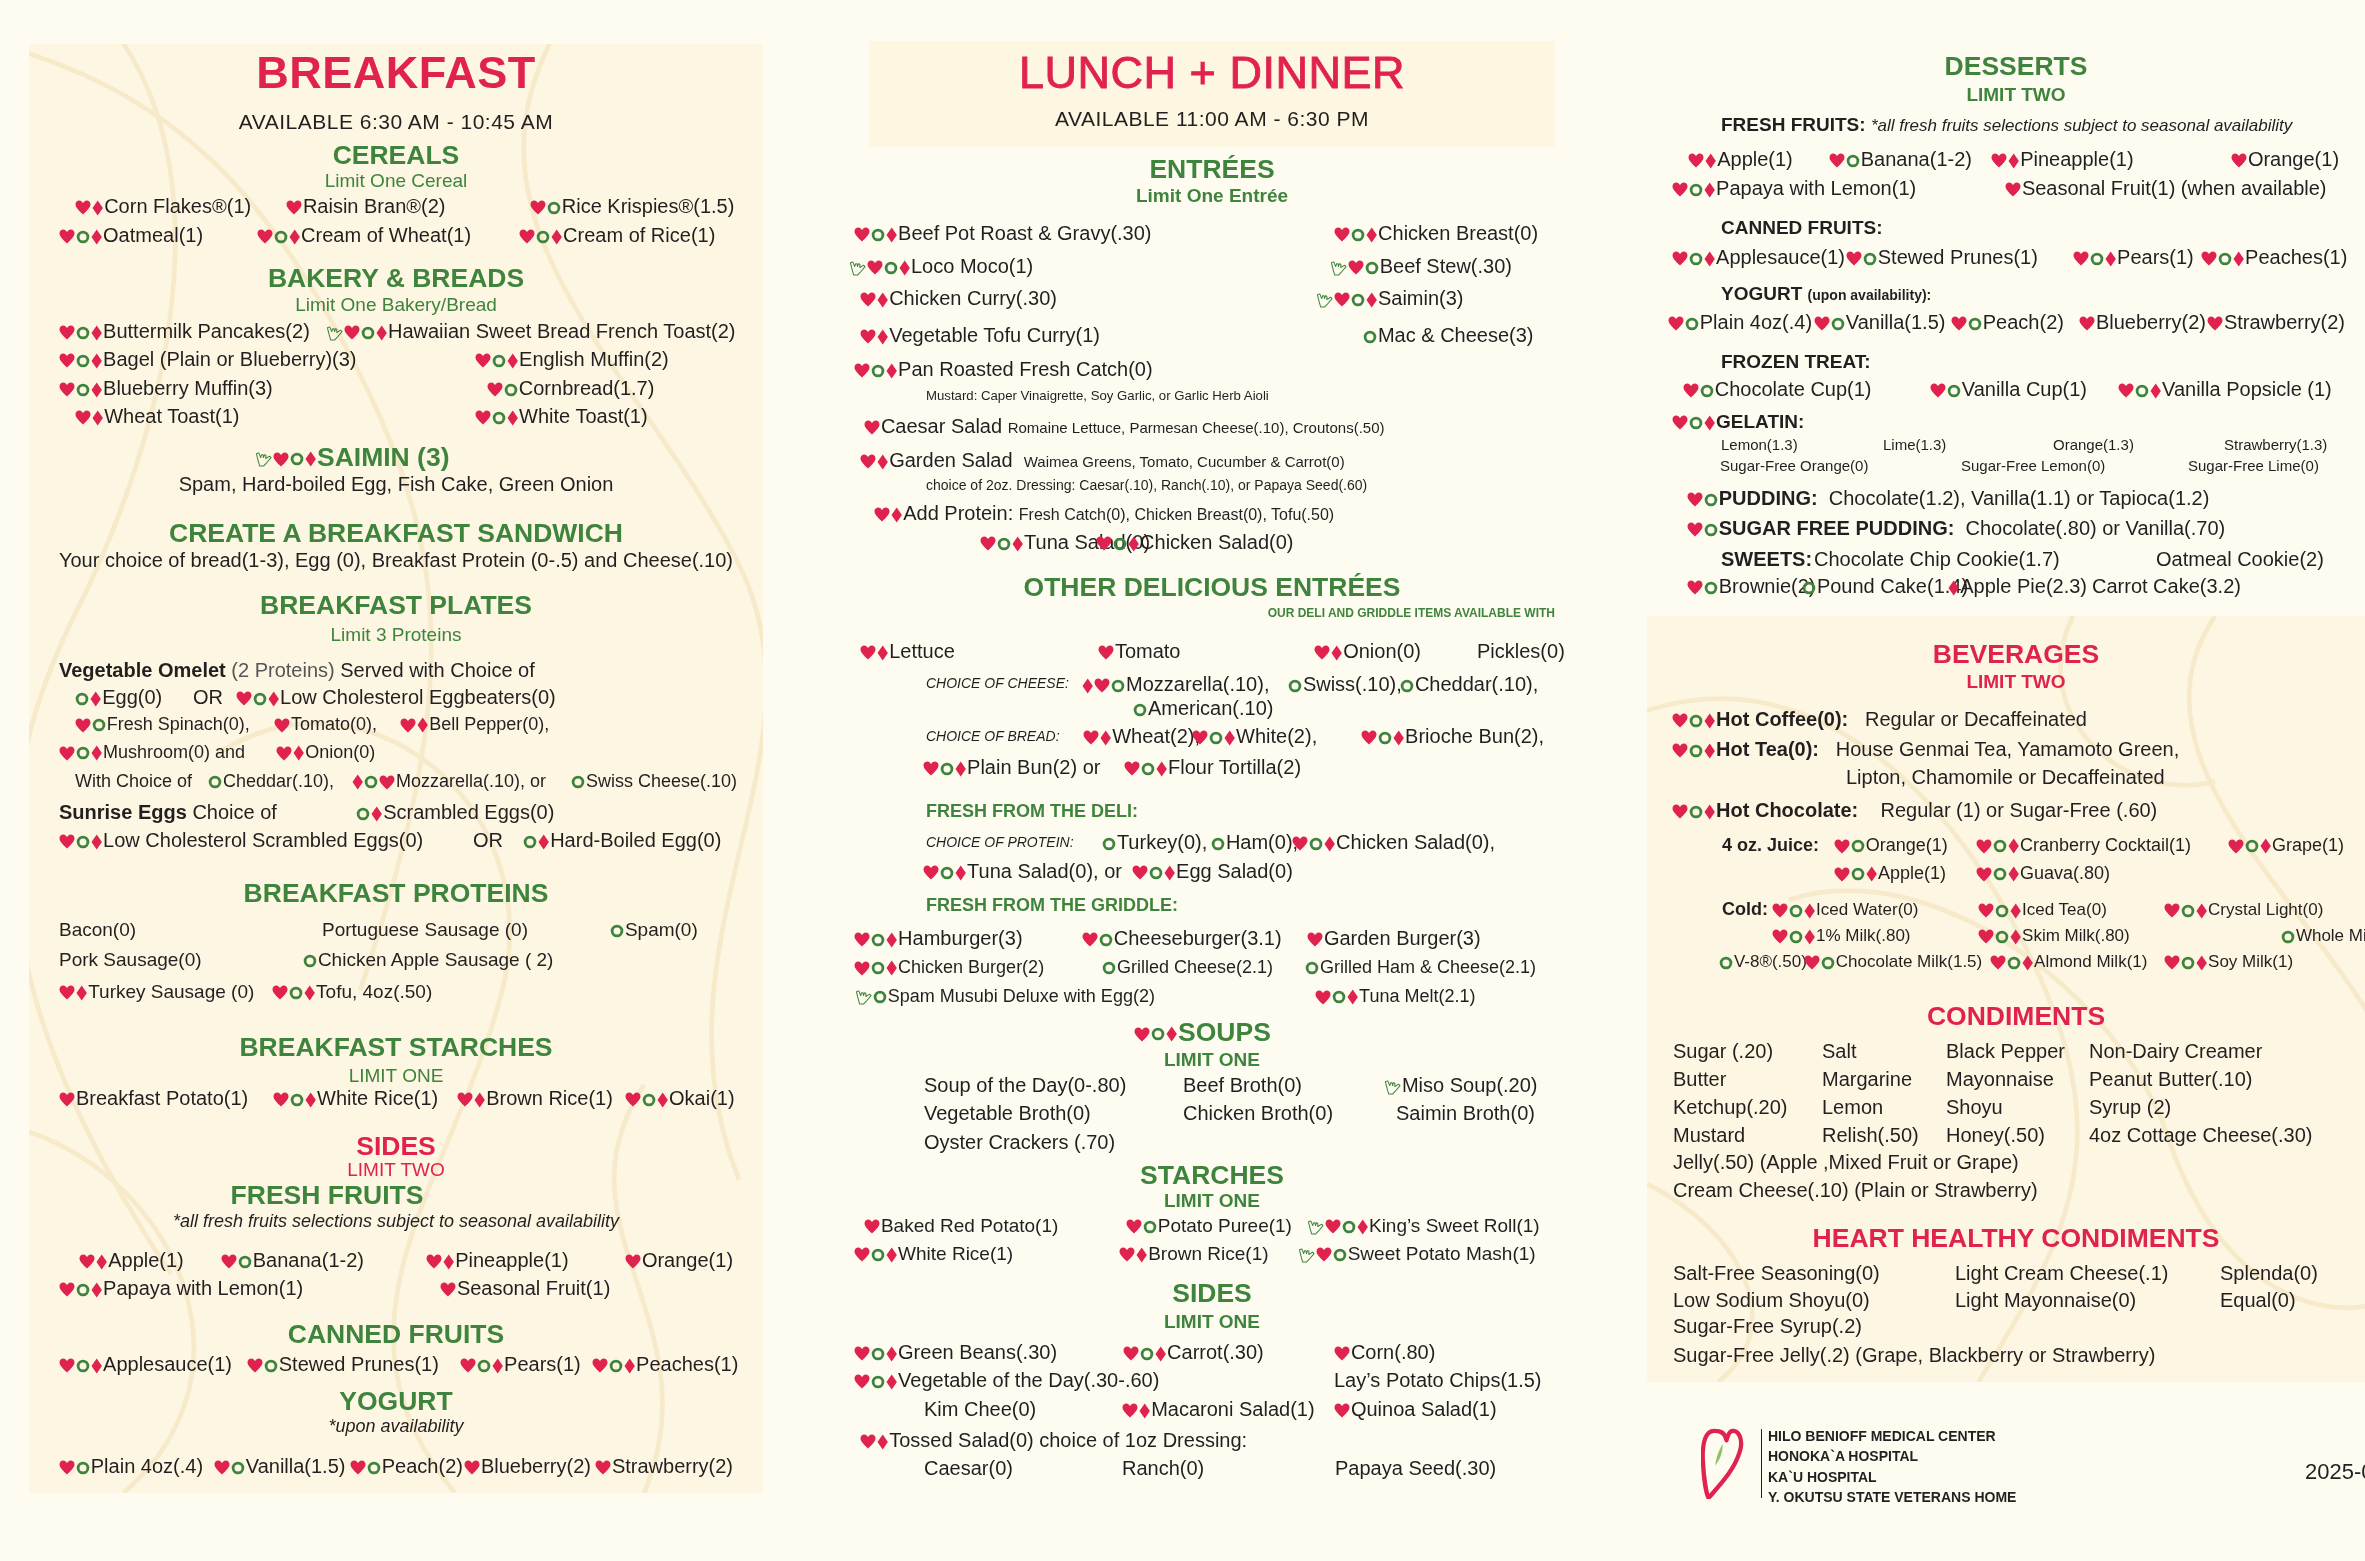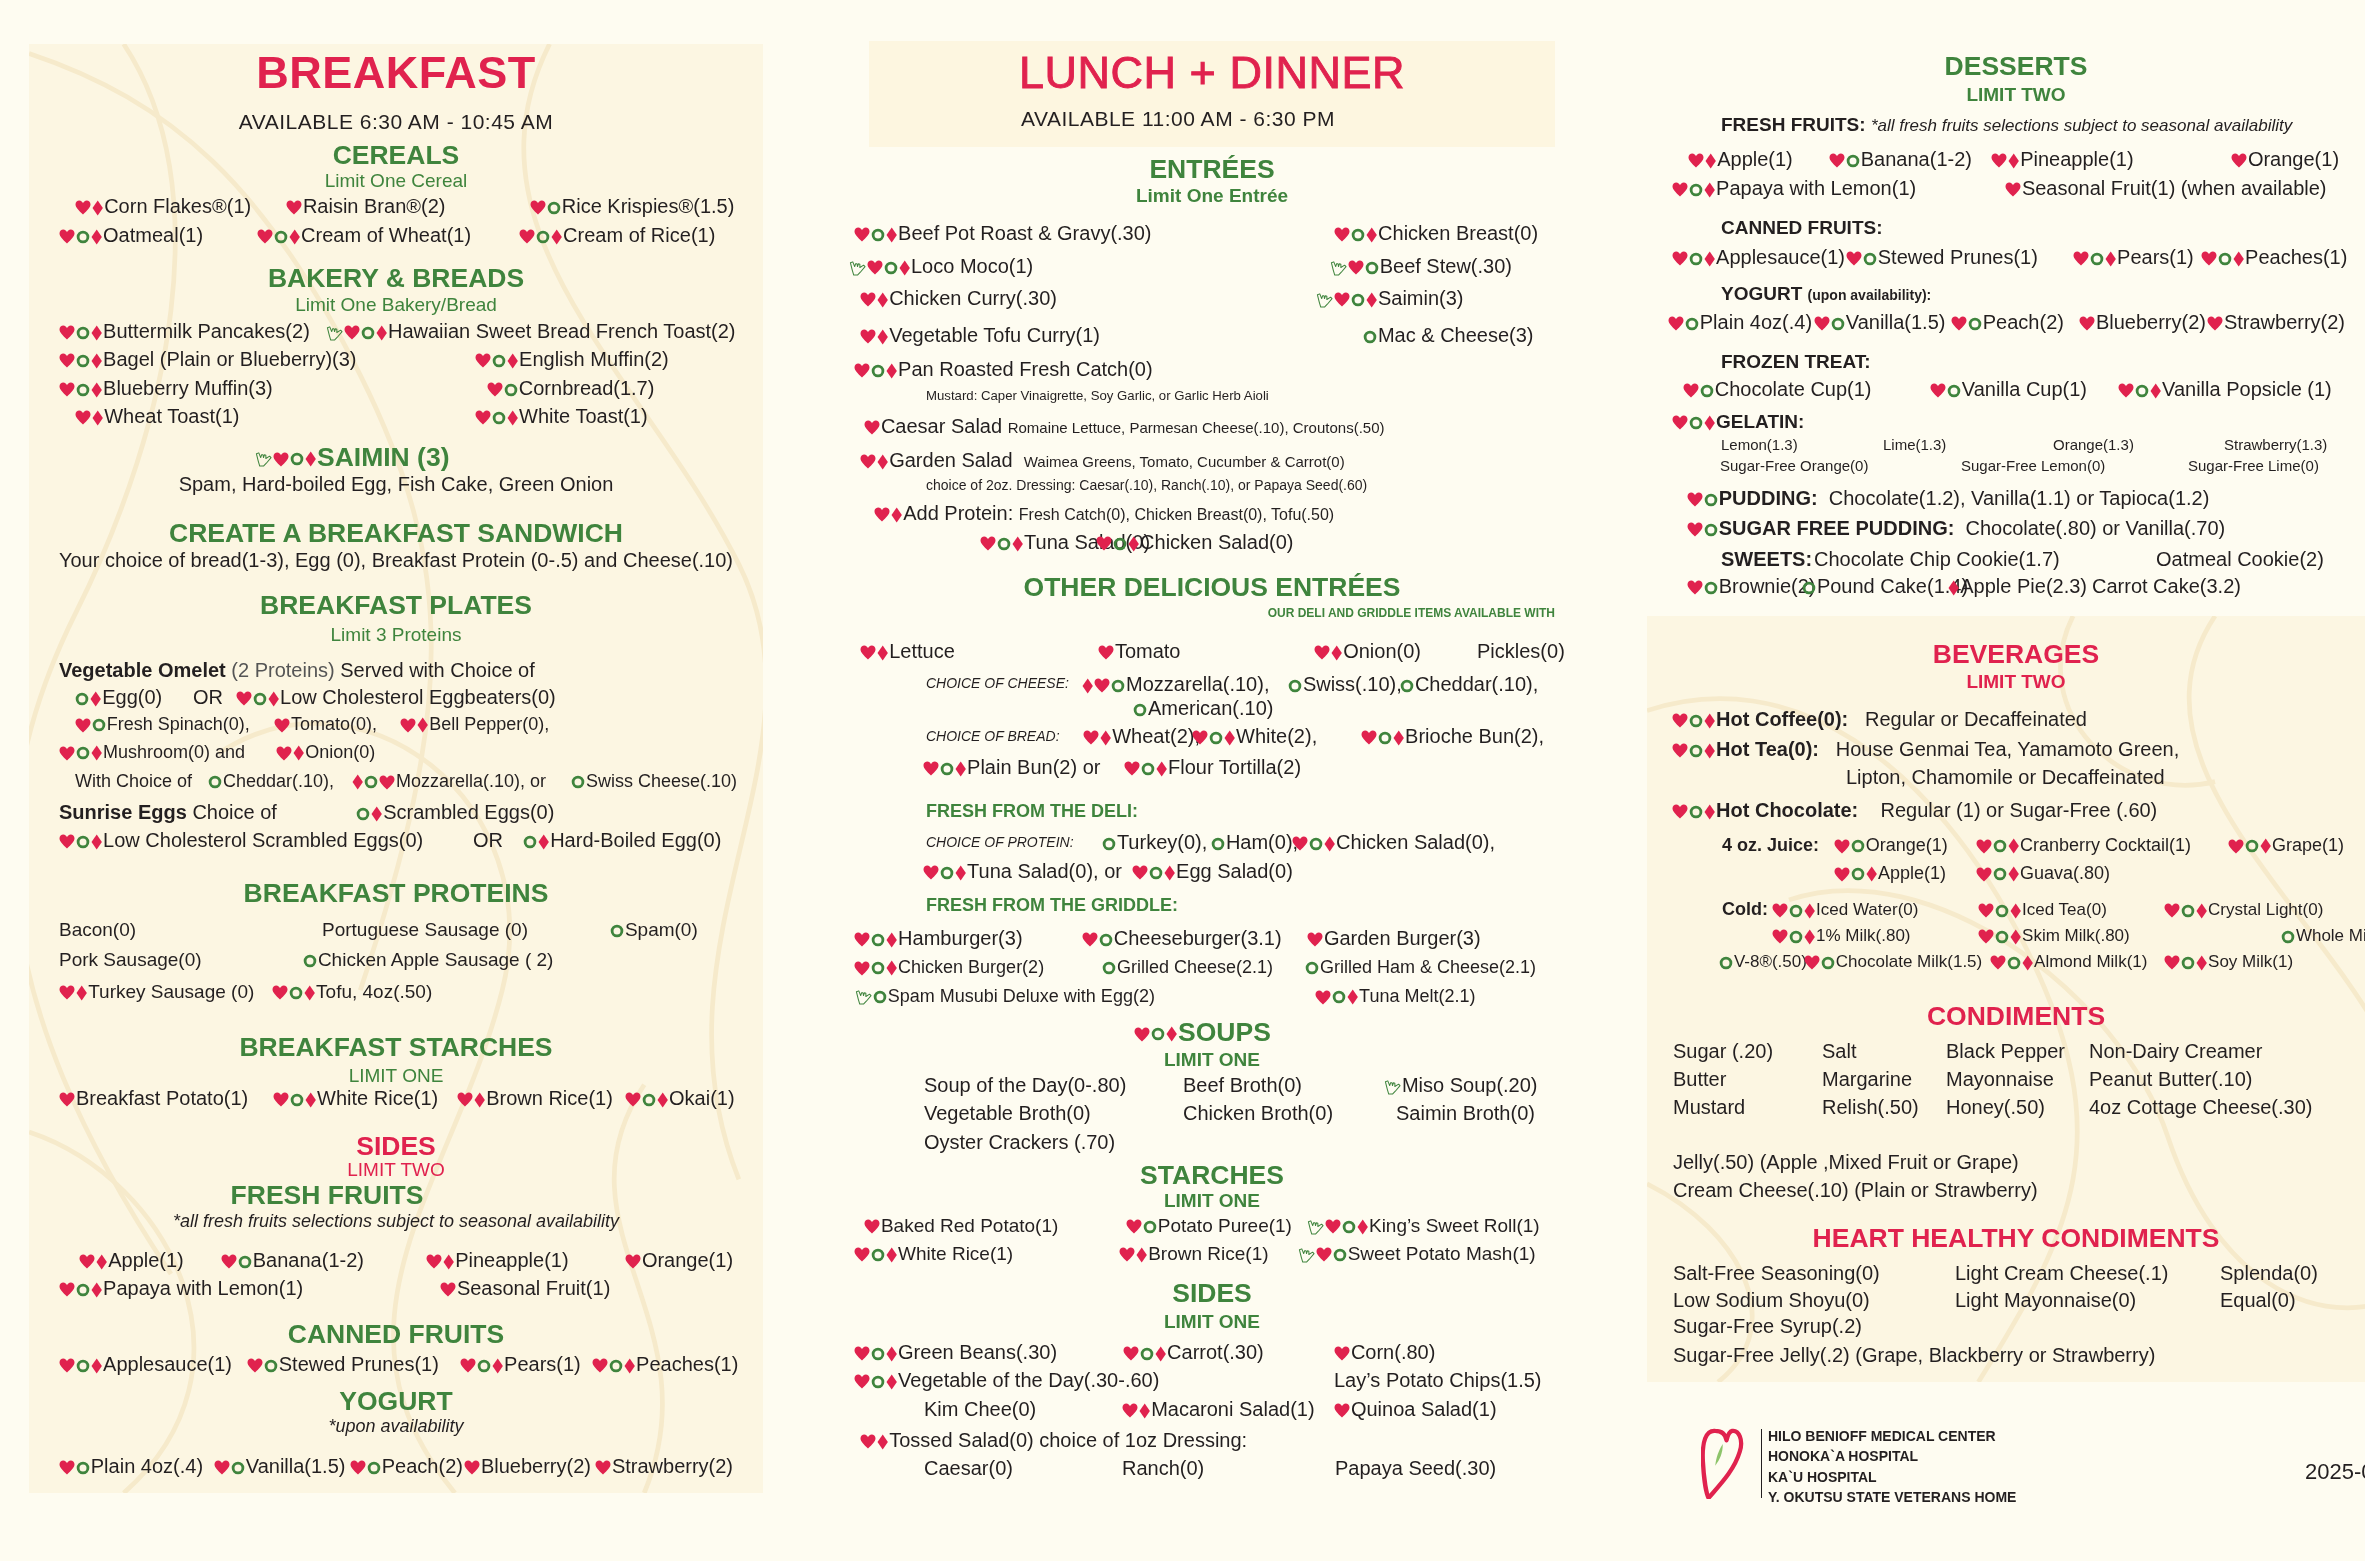--- a/index.html
+++ b/index.html
@@ -384,21 +384,21 @@
       </svg></span><span>Peach(2)</span></div>
 <div class="row item" style="left:464px;top:1455px;"><span class="icons"><svg class="ic heart" width="16" height="15" viewBox="0 0 34 32">
         <use href="#sym-heart"></use>
       </svg></span><span>Blueberry(2)</span></div>
 <div class="row item" style="left:595px;top:1455px;"><span class="icons"><svg class="ic heart" width="16" height="15" viewBox="0 0 34 32">
         <use href="#sym-heart"></use>
       </svg></span><span>Strawberry(2)</span></div>
 
 <div class="abs" style="left:869px;top:41px;width:686px;height:106px;background:#FDF6E0;"></div>
 <div class="abs center h-red title-big" style="left:869px;width:686px;top:47px;font-weight:normal;-webkit-text-stroke:0.9px #E0224E;">LUNCH + DINNER</div>
-<div class="abs center avail" style="left:835px;width:686px;top:107px;">AVAILABLE 11:00 AM - 6:30 PM</div>
+<div class="abs center avail" style="left:869px;width:686px;top:107px;">AVAILABLE 11:00 AM - 6:30 PM</div>
 
 <div class="abs center h-green sec" style="left:869px;width:686px;top:154px;">ENTRÉES</div>
 <div class="abs center sub-green limit bold" style="left:869px;width:686px;top:185px;">Limit One Entrée</div>
 
 <div class="row item" style="left:854px;top:222px;"><span class="icons"><svg class="ic heart" width="16" height="15" viewBox="0 0 34 32">
         <use href="#sym-heart"></use>
       </svg><svg class="ic ring" width="14" height="14" viewBox="0 0 30 30">
         <use href="#sym-ring"></use>
       </svg><svg class="ic dia" width="11.4" height="16" viewBox="0 0 24 34">
         <use href="#sym-diamond"></use>
@@ -1023,20 +1023,26 @@
       <td style="width:149px;padding:0;">Sugar (.20)</td>
       <td style="width:124px;padding:0;">Salt</td>
       <td style="width:143px;padding:0;">Black Pepper</td>
       <td style="padding:0;">Non-Dairy Creamer</td>
     </tr>
     <tr>
       <td style="padding:0;">Butter</td>
       <td style="padding:0;">Margarine</td>
       <td style="padding:0;">Mayonnaise</td>
       <td style="padding:0;">Peanut Butter(.10)</td>
+    </tr>
+    <tr>
+      <td style="padding:0;">Ketchup(.20)</td>
+      <td style="padding:0;">Lemon</td>
+      <td style="padding:0;">Shoyu</td>
+      <td style="padding:0;">Syrup (2)</td>
     </tr>
     <tr>
       <td style="padding:0;">Mustard</td>
       <td style="padding:0;">Relish(.50)</td>
       <td style="padding:0;">Honey(.50)</td>
       <td style="padding:0;">4oz Cottage Cheese(.30)</td>
     </tr>
   </tbody>
     </table>
 </div>

